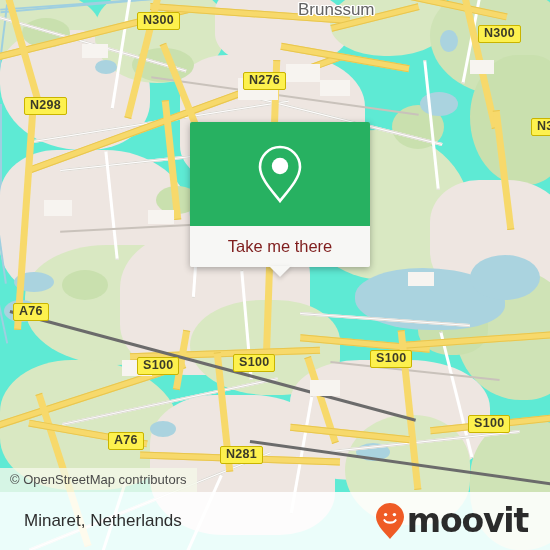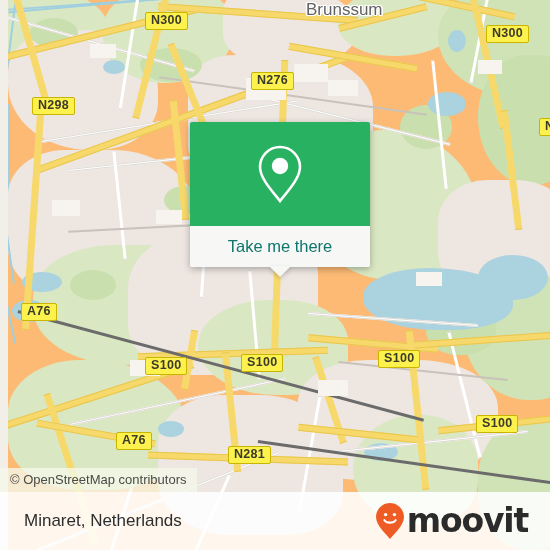--- a/index.html
+++ b/index.html
@@ -16,23 +16,22 @@
     position: relative;
     width: 550px;
     height: 550px;
     overflow: hidden;
   }
 
   
   .map {
     position: absolute;
     inset: 0;
-    background: #fdba74;
+    background: #5eead4;
     overflow: hidden;
-    margin-left: 8px;
   }
 
   
   .blob { position: absolute; }
   .urban  { background: #eee6e1; }
   .green  { background: #d9e8c2; }
   .green2 { background: #cfe3b6; }
   .forest { background: #c9e0ae; }
   .water  { background: #aad3df; }
   .bld    { background: #f7f4f0; }
@@ -95,21 +94,21 @@
   .popup-bottom {
     height: 41px;
     background: #f7f7f5;
     display: flex;
     align-items: center;
     justify-content: center;
     border-radius: 0 0 2px 2px;
     position: relative;
   }
   .popup-label {
-    color: #0f766e;
+    color: #7f1d1d;
     font-size: 16.5px;
     font-family: "Liberation Sans", sans-serif;
   }
   .popup-tail {
     position: absolute;
     left: 50%;
     bottom: -10px;
     margin-left: -11px;
     width: 0; height: 0;
     border-left: 11px solid transparent;

